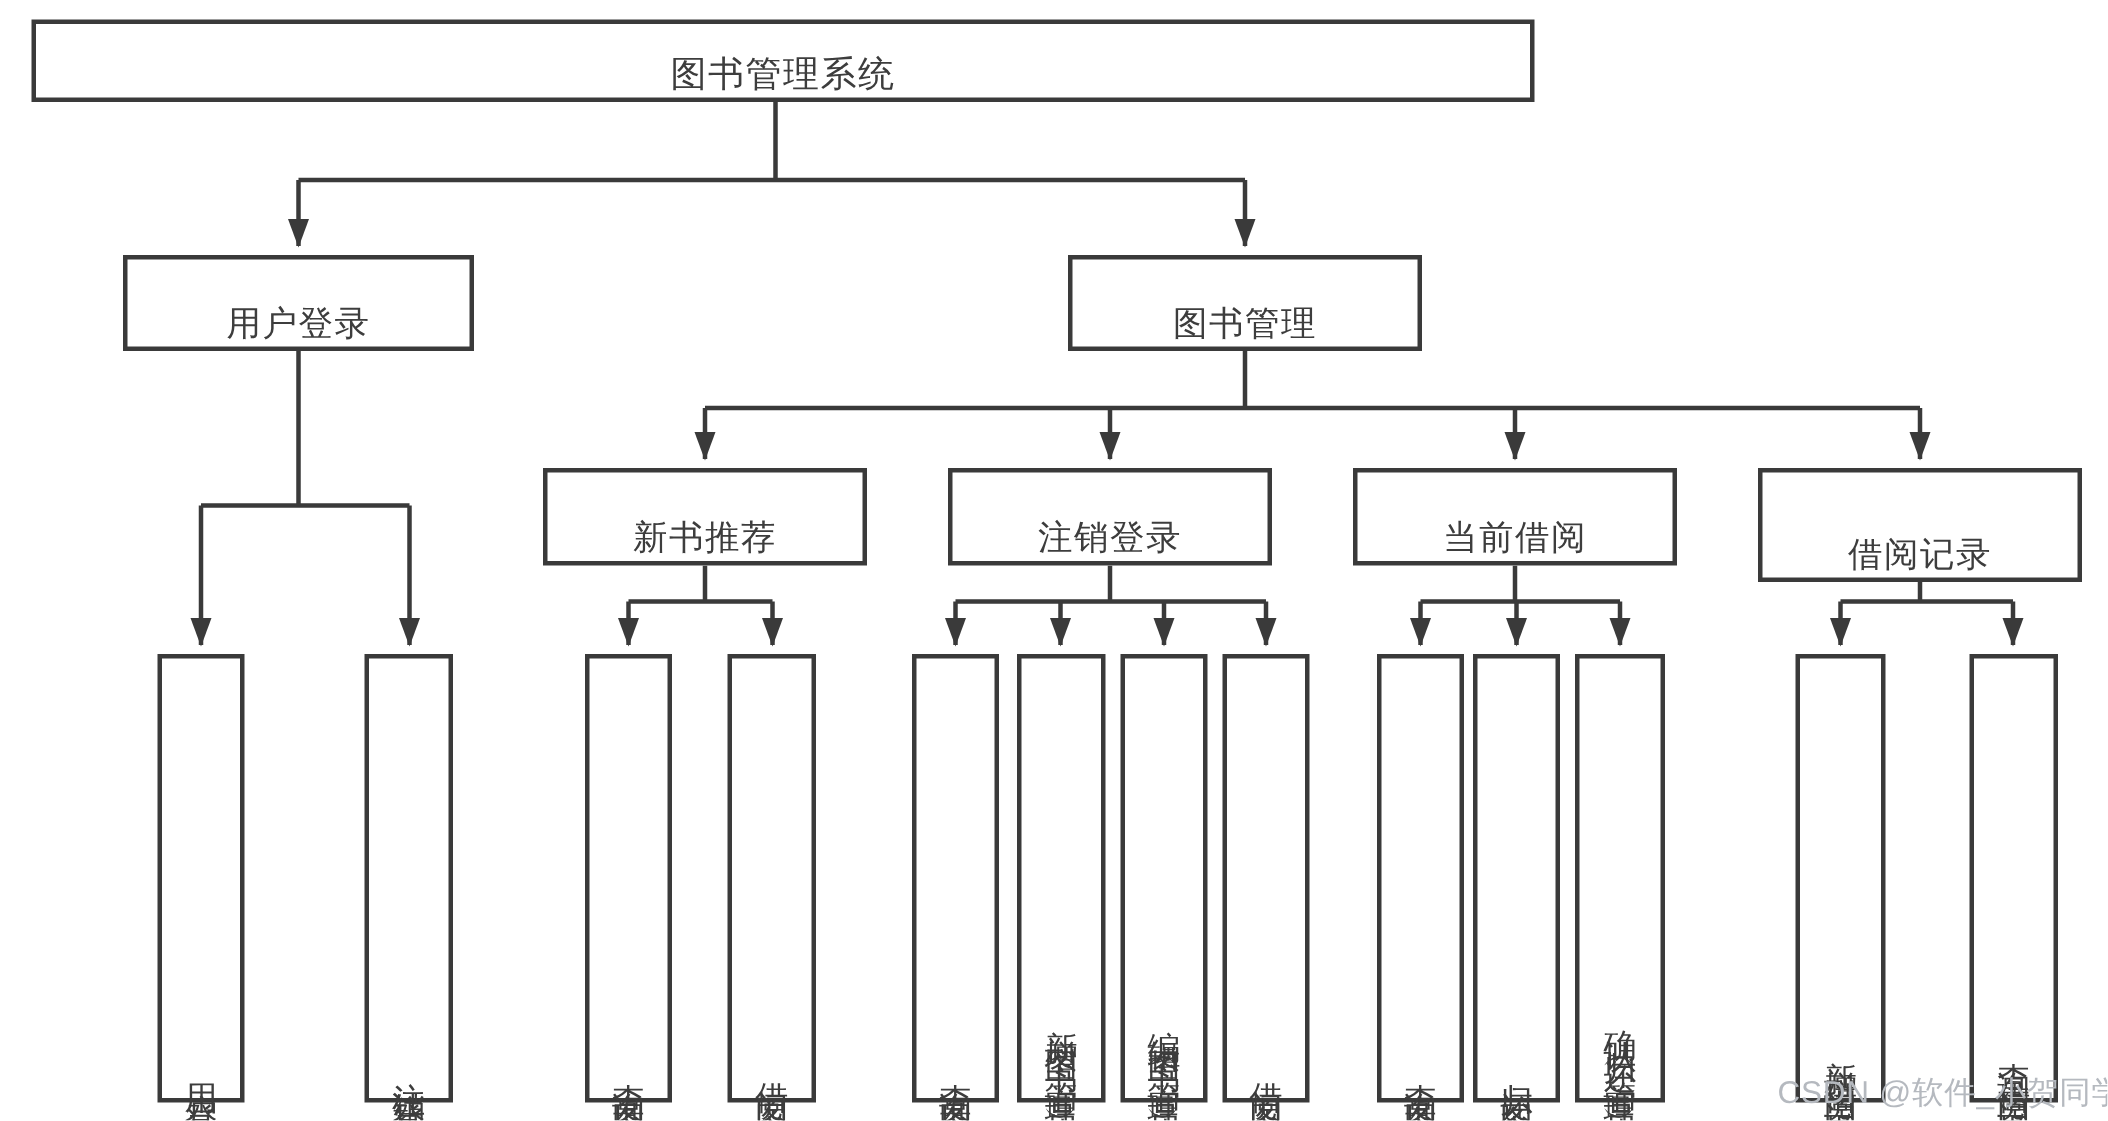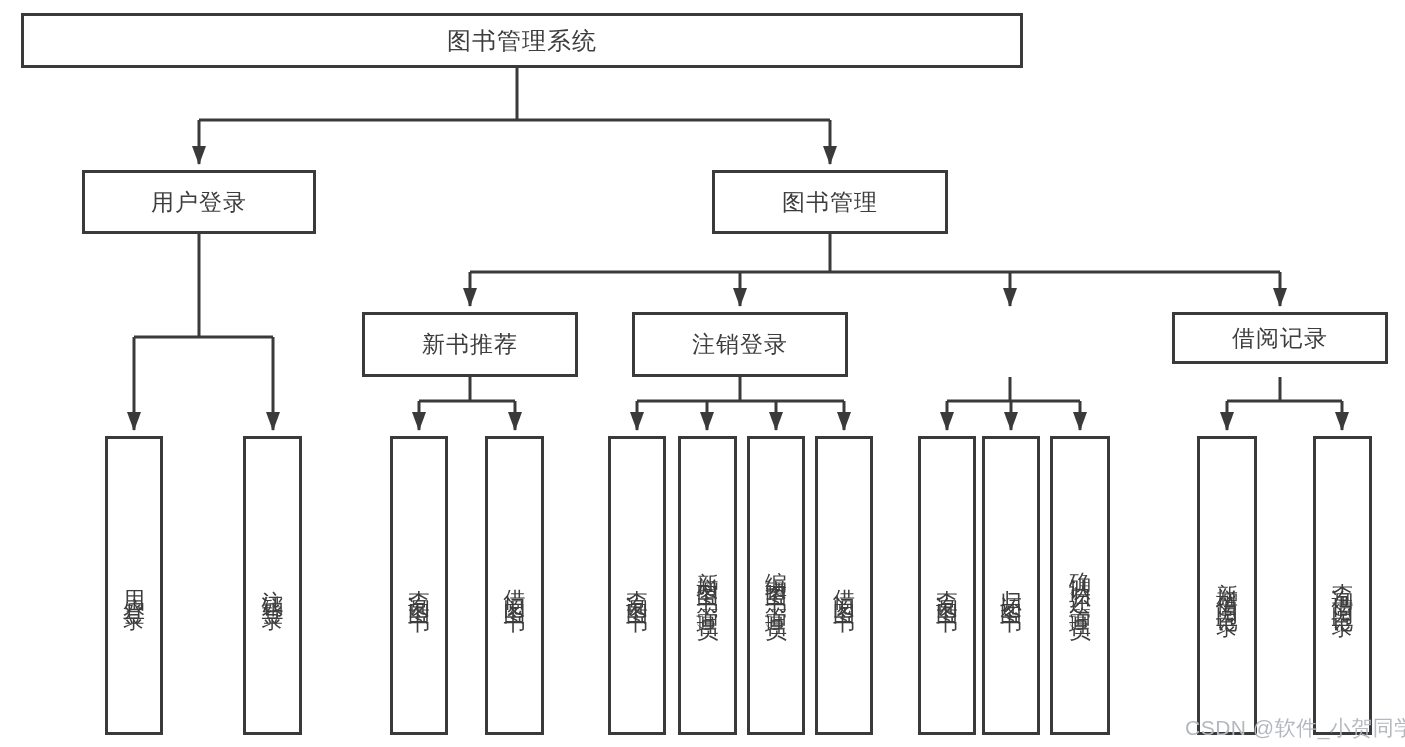--- a/index.html
+++ b/index.html
@@ -21,21 +21,21 @@
     width: 1405px;
     height: 747px;
     pointer-events: none;
   }
   .box {
     position: absolute;
     box-sizing: border-box;
     border: 3px solid #3a3a3a;
     background: #ffffff;
     display: flex;
-    align-items: center;
+    align-items: flex-end;
     justify-content: center;
     color: #3d3d3d;
   }
   .h-label {
     font-size: 23px;
     letter-spacing: 1px;
     white-space: nowrap;
   }
   .title-label {
     font-size: 24px;
@@ -131,21 +131,24 @@
   <div class="box" style="left:712px; top:170px; width:236px; height:64px;">
     <span class="h-label">图书管理</span>
   </div>
 
   <div class="box" style="left:362px; top:312px; width:216px; height:65px;">
     <span class="h-label">新书推荐</span>
   </div>
   <div class="box" style="left:632px; top:312px; width:216px; height:65px;">
     <span class="h-label">注销登录</span>
   </div>
-  <div class="box" style="left:1172px; top:312px; width:216px; height:52px;">
+  <div class="box" style="left:902px; top:312px; width:216px; height:65px;">
+    <span class="h-label">当前借阅</span>
+  </div>
+  <div class="box" style="left:1172px; top:312px; width:216px; height:76px;">
     <span class="h-label">借阅记录</span>
   </div>
 
   <div class="box" style="left:105px; top:436px; width:58px; height:299px;">
     <span class="vtext">用户登录</span>
   </div>
   <div class="box" style="left:243px; top:436px; width:59px; height:299px;">
     <span class="vtext">注销登录</span>
   </div>
 

